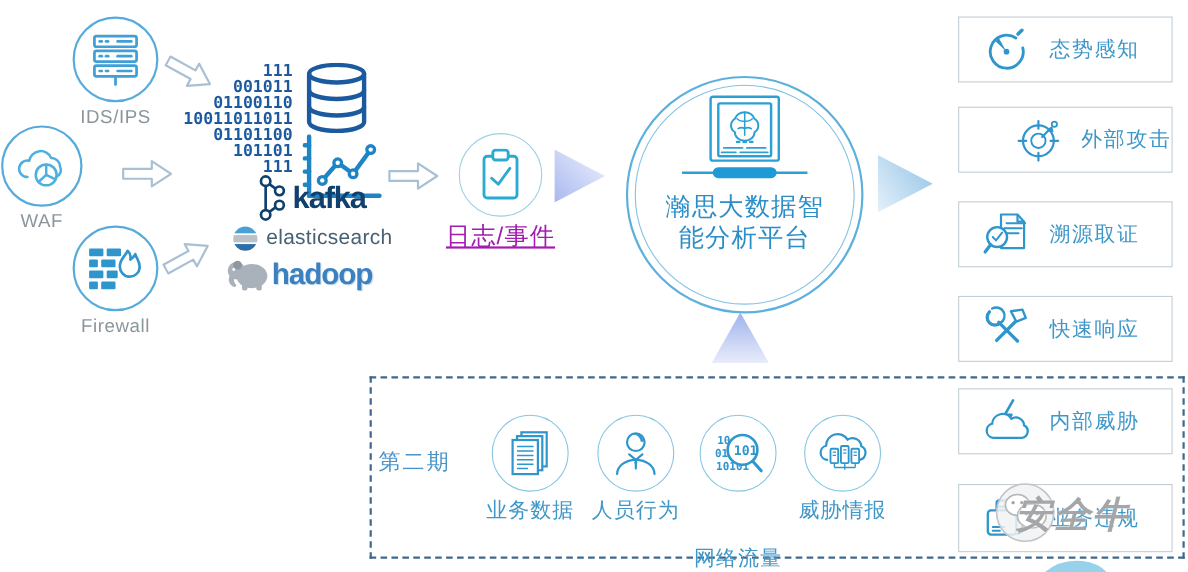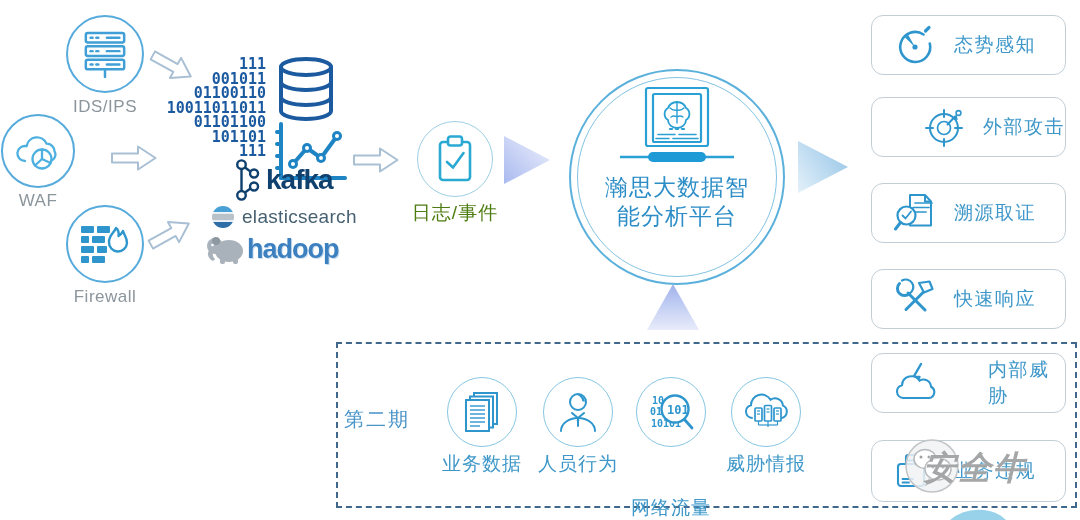--- a/index.html
+++ b/index.html
@@ -8,42 +8,42 @@
   .stage { position:relative; width:1080px; height:520px; background:#ffffff; overflow:hidden; }
 
   
   .cnode { position:absolute; border-radius:50%; background:#fff;
            display:flex; align-items:center; justify-content:center; }
   .cnode.src { border:2px solid #57abdc; }
   .cnode.logs { border:1.5px solid #9ccfe4; }
   .cnode.p2 { border:1.5px solid #86c6e2; }
   .nlabel { position:absolute; text-align:center; }
   .gray-label { color:#8b959c; font-size:17px; letter-spacing:.5px; }
-  .blue-label { color:#4d7c0f; font-size:19px; letter-spacing:1px; }
+  .blue-label { color:#a21caf; font-size:22px; letter-spacing:1px;text-decoration:underline; }
   .p2-label { color:#3e97c8; font-size:19px; letter-spacing:1px; }
 
   
   .binary { position:absolute; left:140px; top:57px; width:126px; text-align:right;
             font-family:"DejaVu Sans Mono", monospace; font-weight:bold;
             font-size:15px; line-height:14.5px; color:#1c5aa0; }
 
   .logo-row { position:absolute; display:flex; align-items:center; }
   .kafka-text { font-size:28px; font-weight:bold; color:#10406e; letter-spacing:-1px; }
   .es-text { font-size:19px; color:#476172; letter-spacing:.3px; }
   .hadoop-text { font-size:27px; font-weight:bold; color:#3c80bf;
                  letter-spacing:-1px; text-shadow:1px 1px 0 #c6dcef; }
 
   
   .ring { position:absolute; border-radius:50%; }
   .platform-title { position:absolute; left:582px; top:173px; width:190px; text-align:center;
                     color:#2d8ec7; font-size:23px; line-height:29px; letter-spacing:1px; }
 
   
   .rbox { position:absolute; left:871px; width:195px; height:60px; background:#fff;
-          border:1px solid #c2ced6; border-radius:12px; z-index:2;
+          border:1px solid #c2ced6; border-radius:0; z-index:2;
           display:flex; align-items:center; }
   .rbox .ric { width:42px; height:42px; margin-left:22px; flex:0 0 auto; }
   .rbox .rlabel { margin-left:18px; color:#3e97c8; font-size:19px; letter-spacing:1.5px; }
 
   
   .dashed-box { position:absolute; left:336px; top:342px; width:741px; height:166px;
                 border:2px dashed #41688c; z-index:1; }
   .phase-label { position:absolute; left:344px; top:406px; color:#4a94c8; font-size:20px;
                  letter-spacing:2px; z-index:2; }
 
@@ -427,21 +427,21 @@
         <line x1="14" y1="15" x2="31" y2="32"></line>
         <path d="M5.5,5.5 a7,7 0 1 0 10,10"></path>
         <path d="M8,2.5 a7,7 0 0 1 7.5,13" stroke-width="2.2"></path>
         <line x1="29" y1="14.5" x2="12" y2="31.5"></line>
       </g>
       <polygon points="25,5 35.5,3.5 38.5,11 30,14.5" fill="#ffffff" stroke="#2e96cd" stroke-width="2.2" stroke-linejoin="round"></polygon>
     </svg>
     <span class="rlabel">快速响应</span>
   </div>
 
-  <div class="rbox" style="top:353px;gap:34px;">
+  <div class="rbox" style="top:353px;">
     <svg class="ric" viewBox="0 0 42 42">
       <polyline points="27,2 19.5,15 25.5,15 16.5,29" fill="none" stroke="#2e96cd" stroke-width="2.4" stroke-linecap="round" stroke-linejoin="round"></polyline>
       <path d="M9,36 a6.5,6.5 0 0 1 -1,-12.8 a9.5,9.5 0 0 1 17.5,-4.5 a7.5,7.5 0 0 1 11.5,6 a6,6 0 0 1 -2,11.3 z" fill="#ffffff" stroke="#2e96cd" stroke-width="2.1" stroke-linecap="round"></path>
     </svg>
     <span class="rlabel">内部威胁</span>
   </div>
 
   <div class="rbox" style="top:440px; height:62px;">
     <svg class="ric" viewBox="0 0 42 42">
       <g fill="#ffffff" stroke="#2e96cd" stroke-width="2.1" stroke-linejoin="round">

